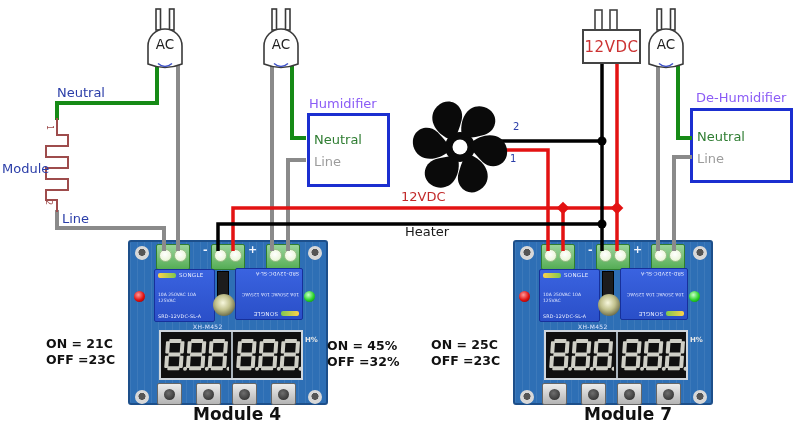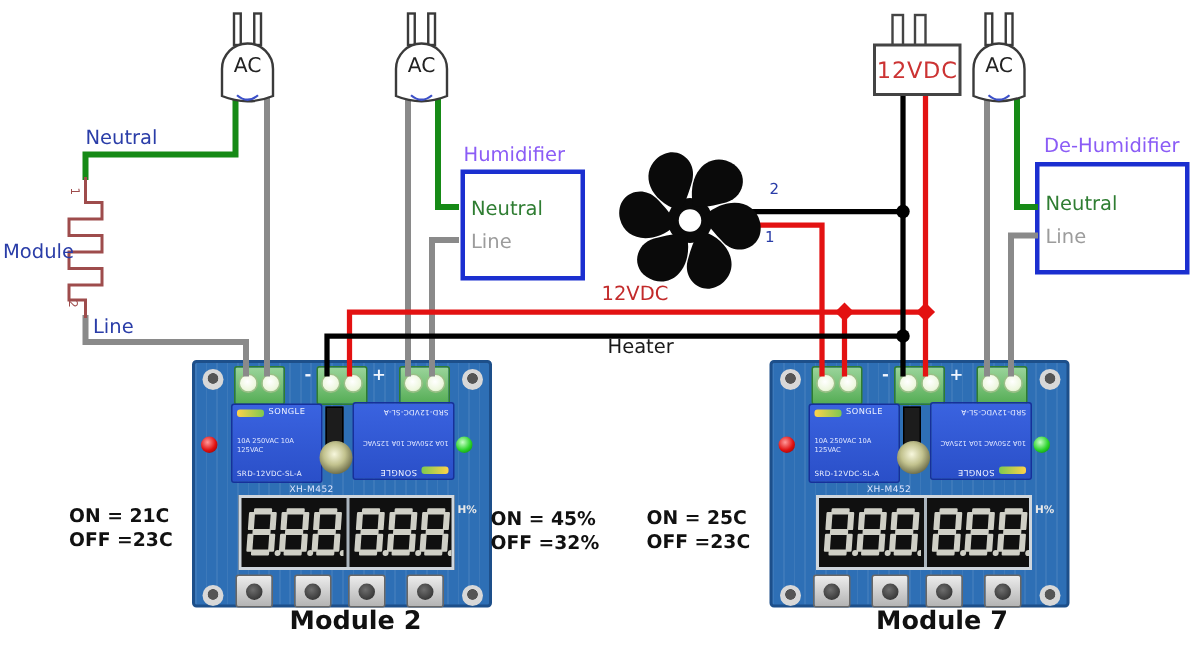--- a/index.html
+++ b/index.html
@@ -203,21 +203,21 @@
   </div>
   <div class="lbl bold" style="left:327px;top:338px;">
     <div>ON = 45%</div>
     <div>OFF =32%</div>
   </div>
   <div class="lbl bold" style="left:431px;top:337px;">
     <div>ON = 25C</div>
     <div>OFF =23C</div>
   </div>
 
-  <div class="lbl module-title" style="left:193px;top:404px;">Module 2</div>
+  <div class="lbl module-title" style="left:193px;top:404px;">Module 4</div>
   <div class="lbl module-title" style="left:584px;top:404px;">Module 7</div>
 
   <div class="module" style="left:128px;">
     <div class="hole" style="left:5px;top:4px;"></div>
     <div class="hole" style="left:178px;top:4px;"></div>
     <div class="hole" style="left:5px;top:148px;"></div>
     <div class="hole" style="left:178px;top:148px;"></div>
     <div class="tb" style="left:26px;">
         <div class="tc l"></div>
         <div class="tc r"></div>

